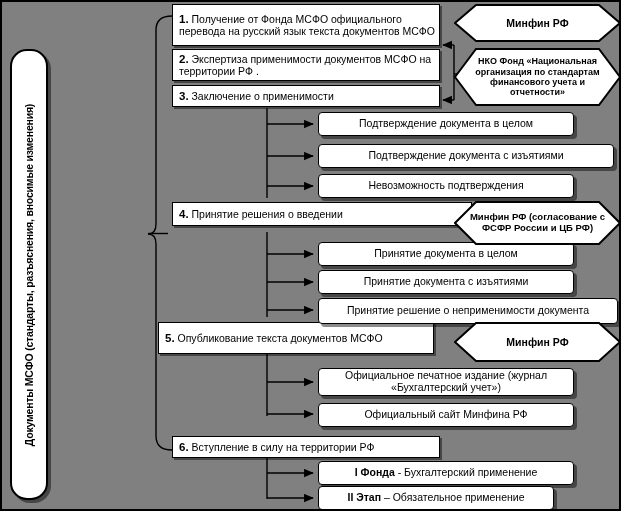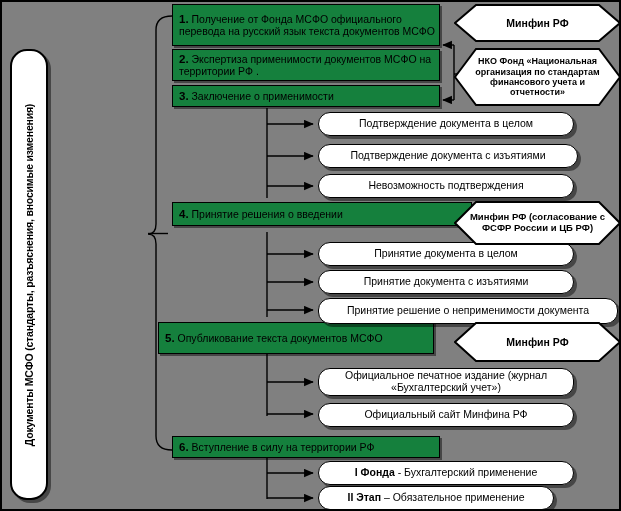--- a/index.html
+++ b/index.html
@@ -19,36 +19,36 @@
     position:absolute;
     box-sizing:border-box;
     display:flex;align-items:center;justify-content:center;
     text-align:center;
     color:#000;
     line-height:1.12;
   }
 
   
   .step{
-    background:#15803d;
+    background:#ffffff;
     border:1px solid #000;
     justify-content:flex-start;
     text-align:left;
     padding:2px 4px 2px 6px;
     font-size:10.5px;
     align-items:center;
     box-shadow:2px 2px 0 rgba(0,0,0,.45);
   }
   .step b{font-size:11.5px;font-weight:bold;}
 
   
   .pill{
     background:#fff;
     border:1.6px solid #000;
-    border-radius:12px;
+    border-radius:4px;
     font-size:10.5px;
     box-shadow:3px 3px 0 rgba(0,0,0,.45);
     padding:1px 8px;
   }
   .pill b{font-weight:bold;}
 
   
   .hexwrap{position:absolute;}
   .hexwrap svg{position:absolute;left:0;top:0;}
   .hexlabel{
@@ -160,21 +160,21 @@
 
   <div class="node step" style="left:170px;top:434px;width:268px;height:22px;">
     <span>
       <b>6.</b><span> Вступление в силу на территории РФ</span>
     </span>
   </div>
 
   <div class="node pill" style="left:316px;top:110px;width:256px;height:24px;">
     <span>Подтверждение документа в целом</span>
   </div>
-  <div class="node pill" style="left:316px;top:142px;width:260px;height:24px;text-align:right;">
+  <div class="node pill" style="left:316px;top:142px;width:296px;height:24px;text-align:right;">
     <span>Подтверждение документа с изъятиями</span>
   </div>
   <div class="node pill" style="left:316px;top:172px;width:256px;height:24px;">
     <span>Невозможность подтверждения</span>
   </div>
 
   <div class="node pill" style="left:316px;top:240px;width:256px;height:24px;">
     <span>Принятие документа в  целом</span>
   </div>
   <div class="node pill" style="left:316px;top:268px;width:256px;height:24px;">

